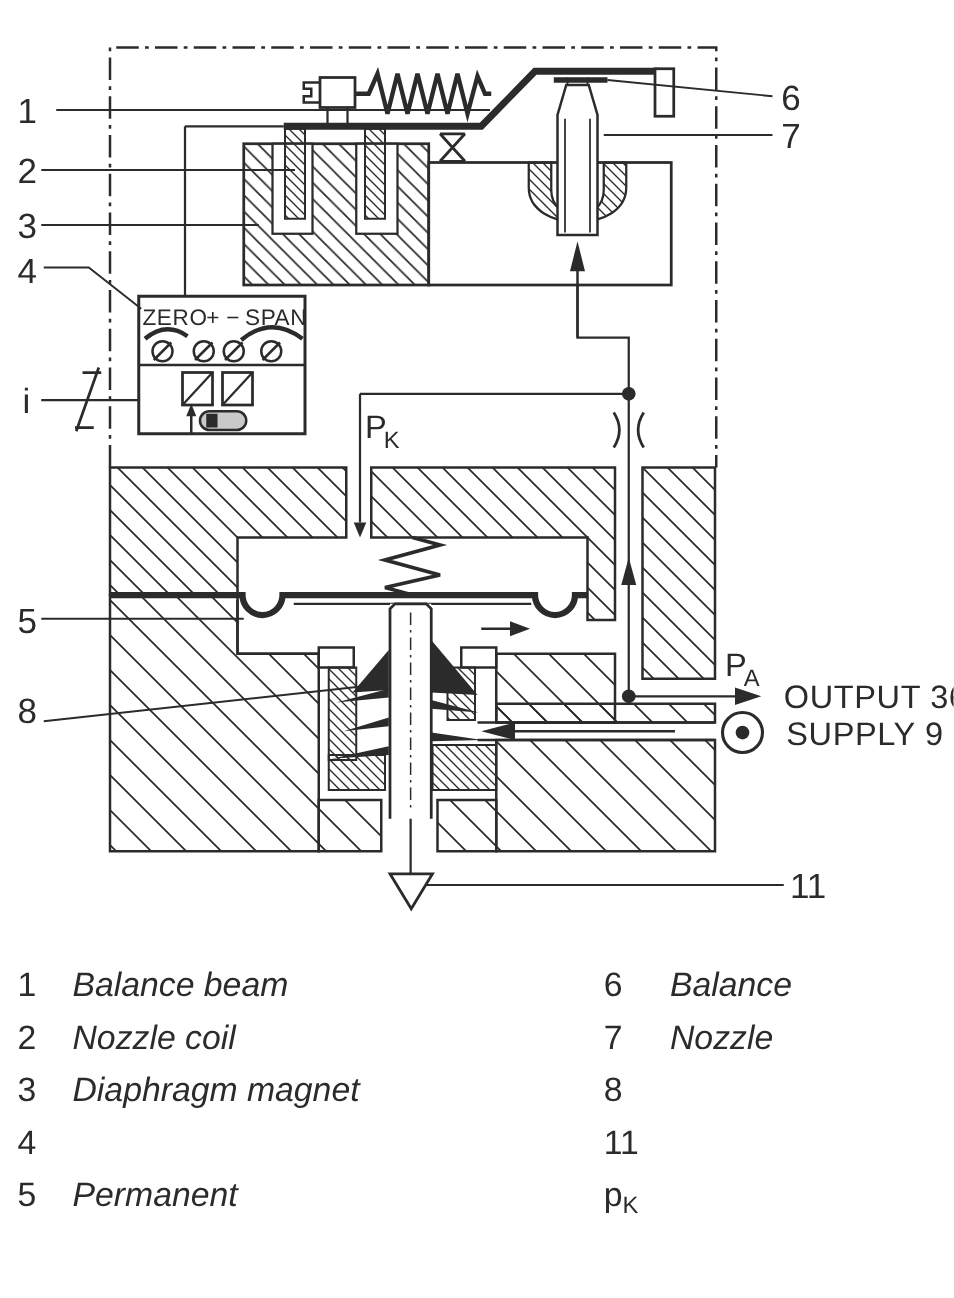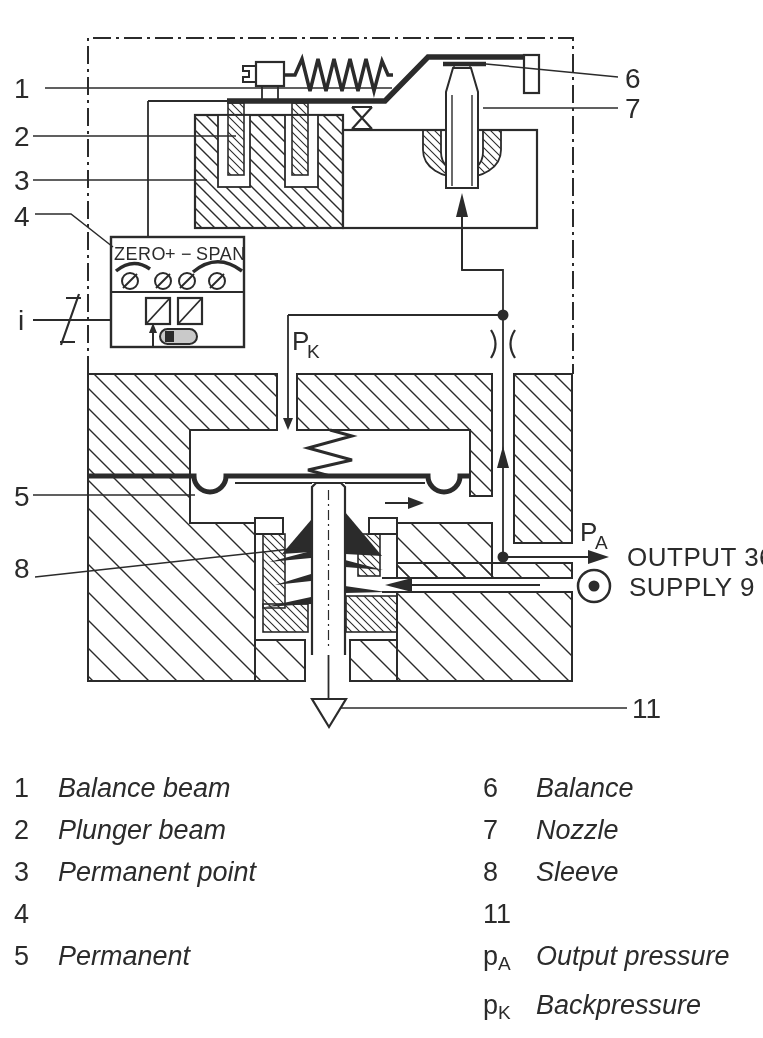--- a/index.html
+++ b/index.html
@@ -214,54 +214,48 @@
 
 
 <div class="legend">
   <div class="legend-col legend-col-left">
     <div class="legend-row">
       <span class="legend-num">1</span>
       <span class="legend-label">Balance beam</span>
     </div>
     <div class="legend-row">
       <span class="legend-num">2</span>
-      <span class="legend-label">Plunger beam</span>
+      <span class="legend-label">Nozzle coil</span>
     </div>
     <div class="legend-row">
       <span class="legend-num">3</span>
-      <span class="legend-label">Permanent point</span>
+      <span class="legend-label">Diaphragm magnet</span>
     </div>
     <div class="legend-row">
       <span class="legend-num">4</span>
     </div>
     <div class="legend-row">
       <span class="legend-num">5</span>
       <span class="legend-label">Permanent</span>
     </div>
   </div>
   <div class="legend-col legend-col-right">
     <div class="legend-row">
       <span class="legend-num">6</span>
       <span class="legend-label">Balance</span>
     </div>
     <div class="legend-row">
       <span class="legend-num">7</span>
       <span class="legend-label">Nozzle</span>
     </div>
     <div class="legend-row">
       <span class="legend-num">8</span>
-      <span class="legend-label">Sleeve</span>
     </div>
     <div class="legend-row">
       <span class="legend-num">11</span>
     </div>
     <div class="legend-row">
-      <span class="legend-num"><span>p</span><span class="legend-sub">A</span></span>
-      <span class="legend-label">Output pressure</span>
-    </div>
-    <div class="legend-row">
       <span class="legend-num"><span>p</span><span class="legend-sub">K</span></span>
-      <span class="legend-label">Backpressure</span>
     </div>
   </div>
 </div>
 
 </div>
 
 </body></html>

